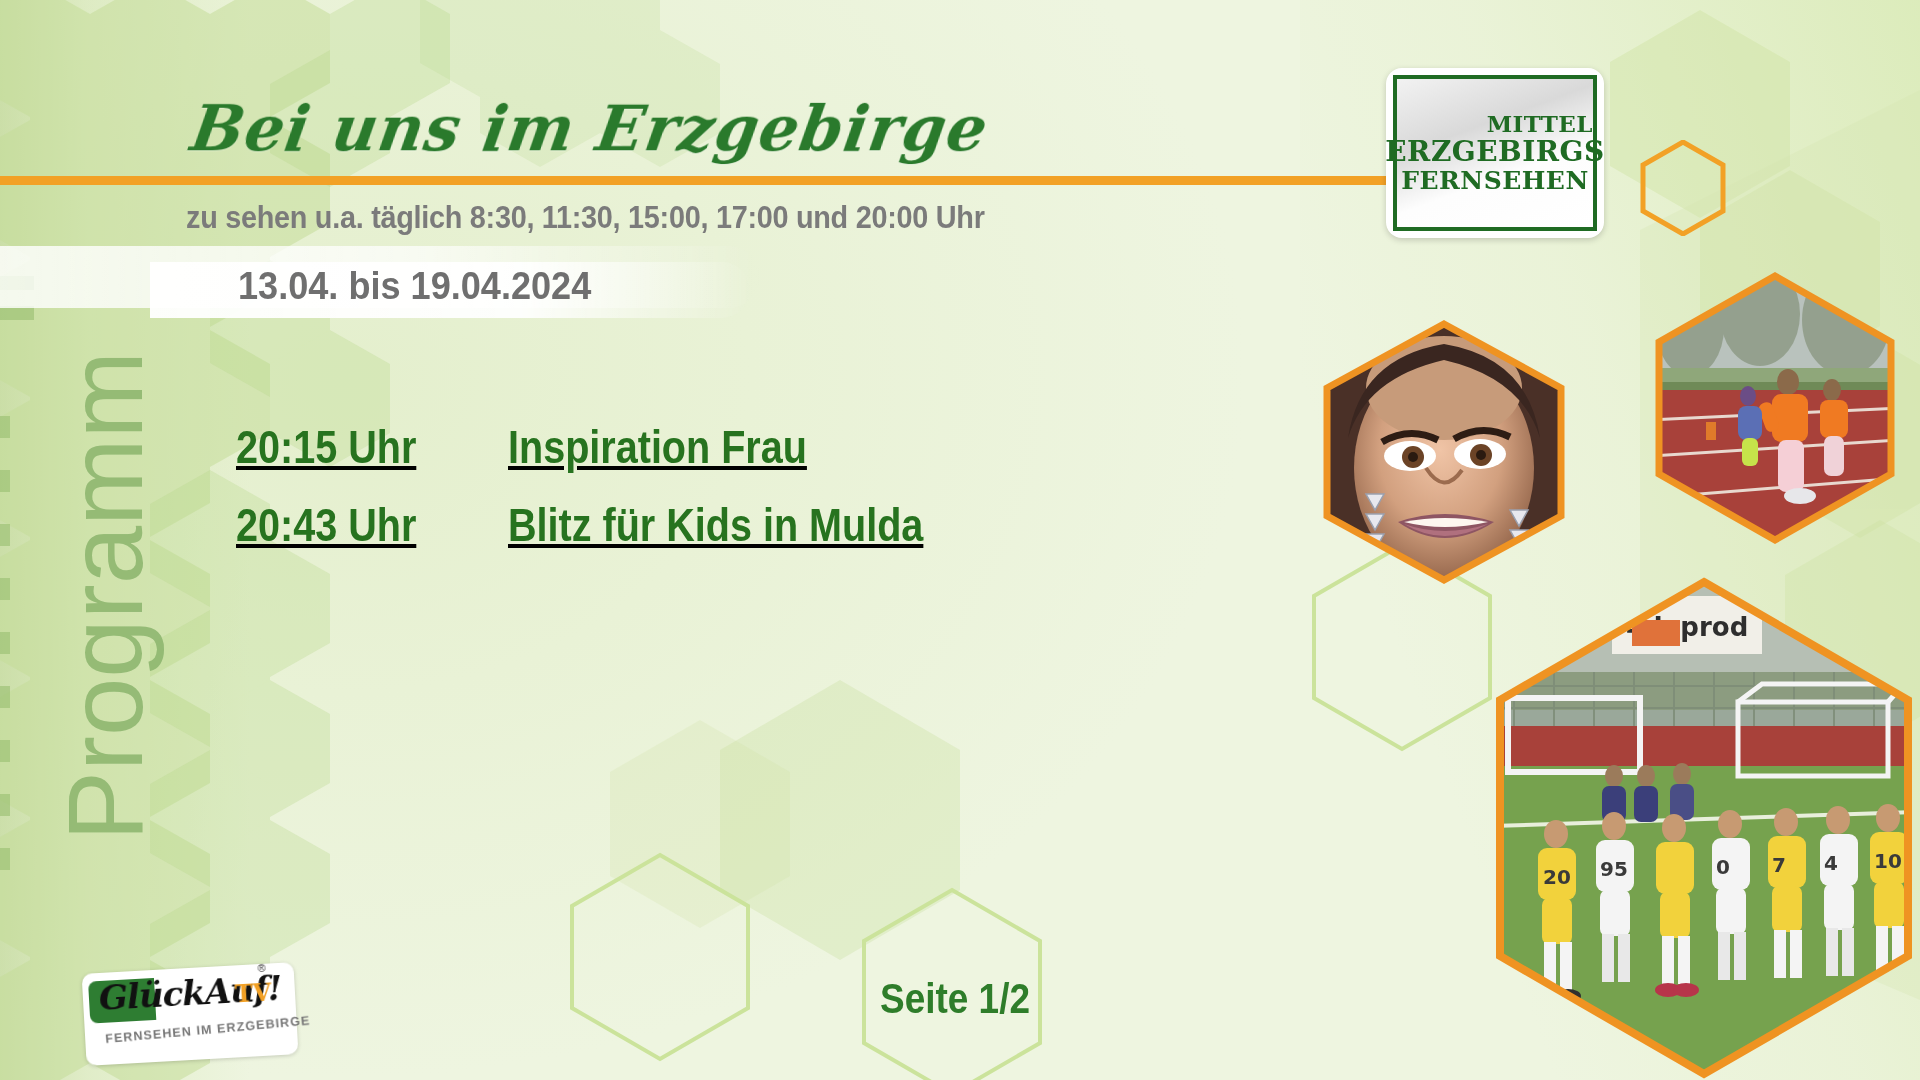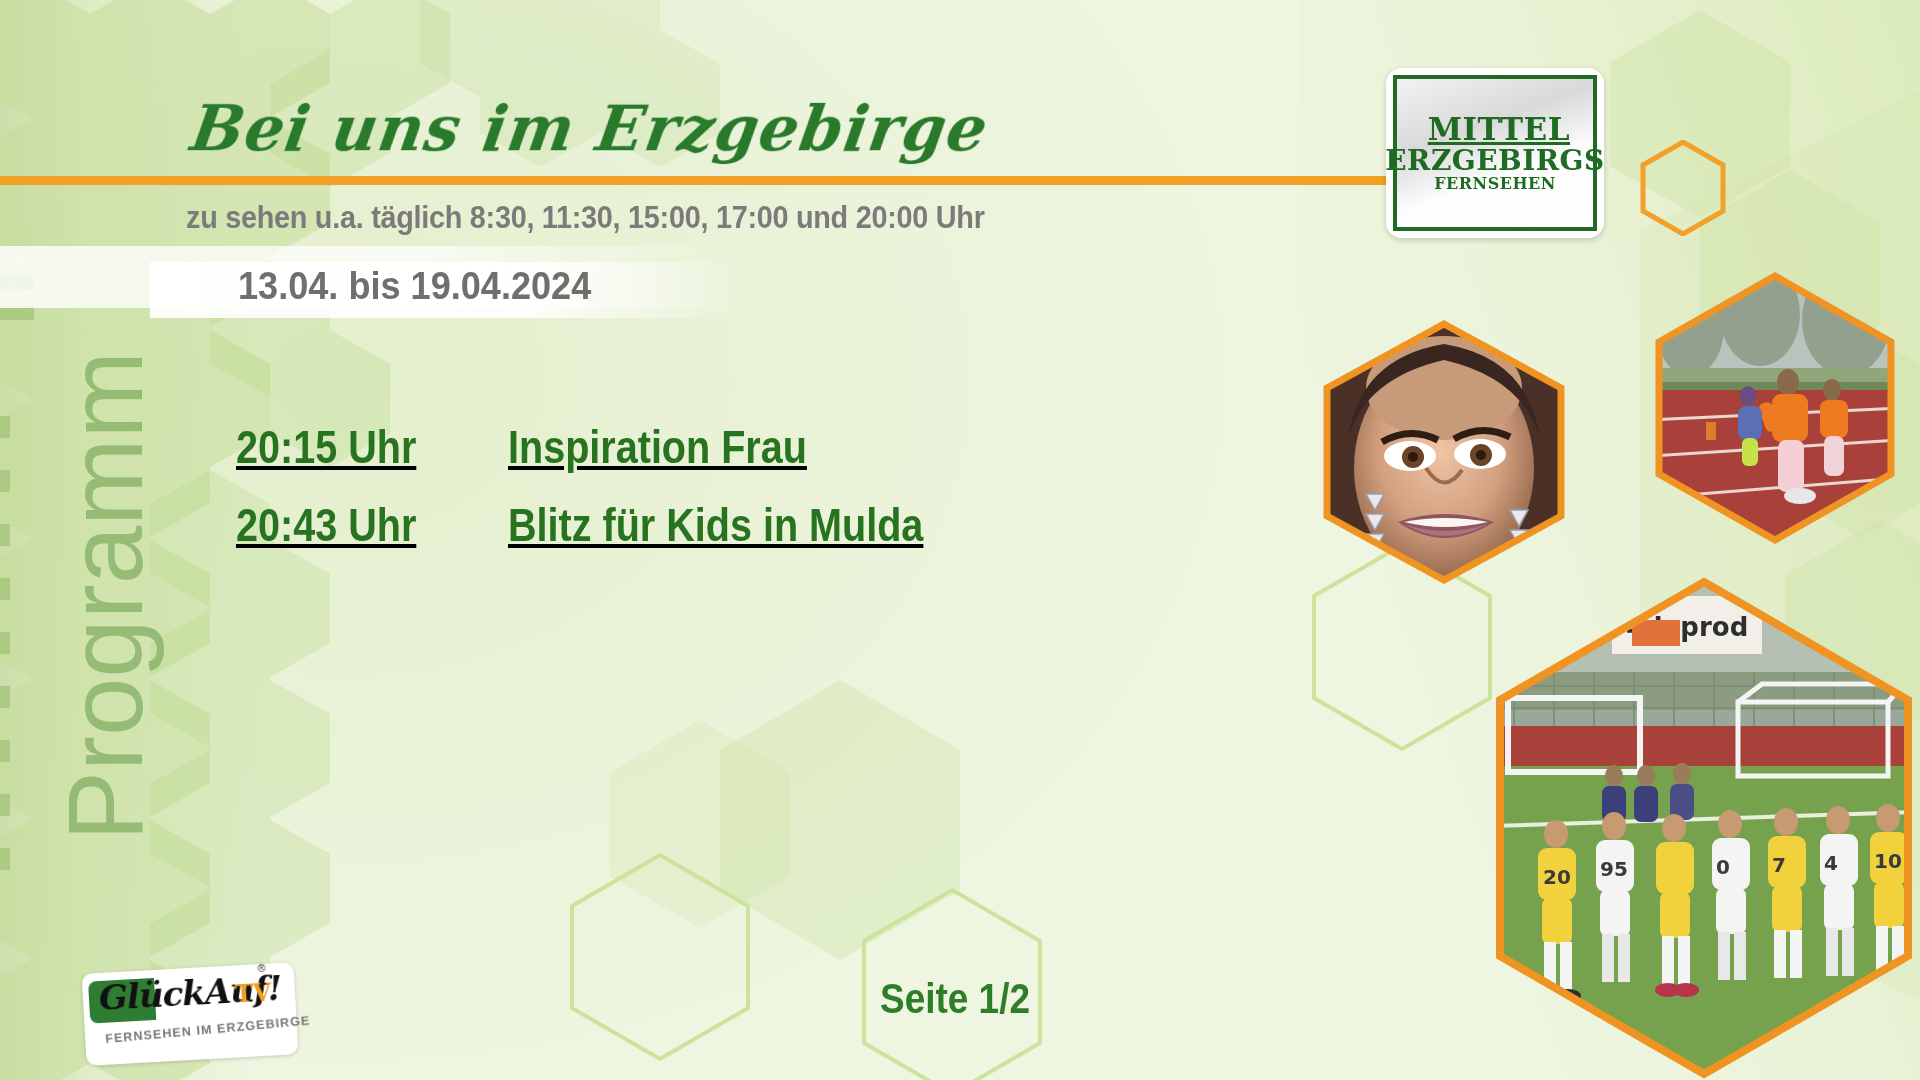--- a/index.html
+++ b/index.html
@@ -111,23 +111,23 @@
     border:4px solid #1f6b23;
     background:linear-gradient(160deg,#f2f2f2 0%, #d9d9d9 35%, #fdfdfd 62%, #ffffff 100%);
     display:flex;flex-direction:column;align-items:center;justify-content:center;
     gap:1px;
   }
   .mef-line{
     font-family:"DejaVu Serif", serif;
     font-weight:700;color:#1f6b23;font-size:24px;letter-spacing:.5px;
     line-height:1.04;white-space:nowrap;
   }
-  .mef-line.l1{align-self:flex-end;margin-right:23px;font-size:31px;text-decoration:underline;}
+  .mef-line.l1{align-self:flex-end;margin-right:0;font-size:23px;}
   .mef-line.l2{font-size:28px;}
-  .mef-line.l3{font-size:16px;}
+  .mef-line.l3{font-size:25px;}
 
   
   .gatv{
     position:absolute;left:84px;top:968px;width:212px;height:92px;
     transform:rotate(-3.2deg);
   }
   .gatv-card{
     position:absolute;inset:0;background:#fff;border-radius:10px;
     box-shadow:0 1px 4px rgba(0,0,0,.18);
   }

